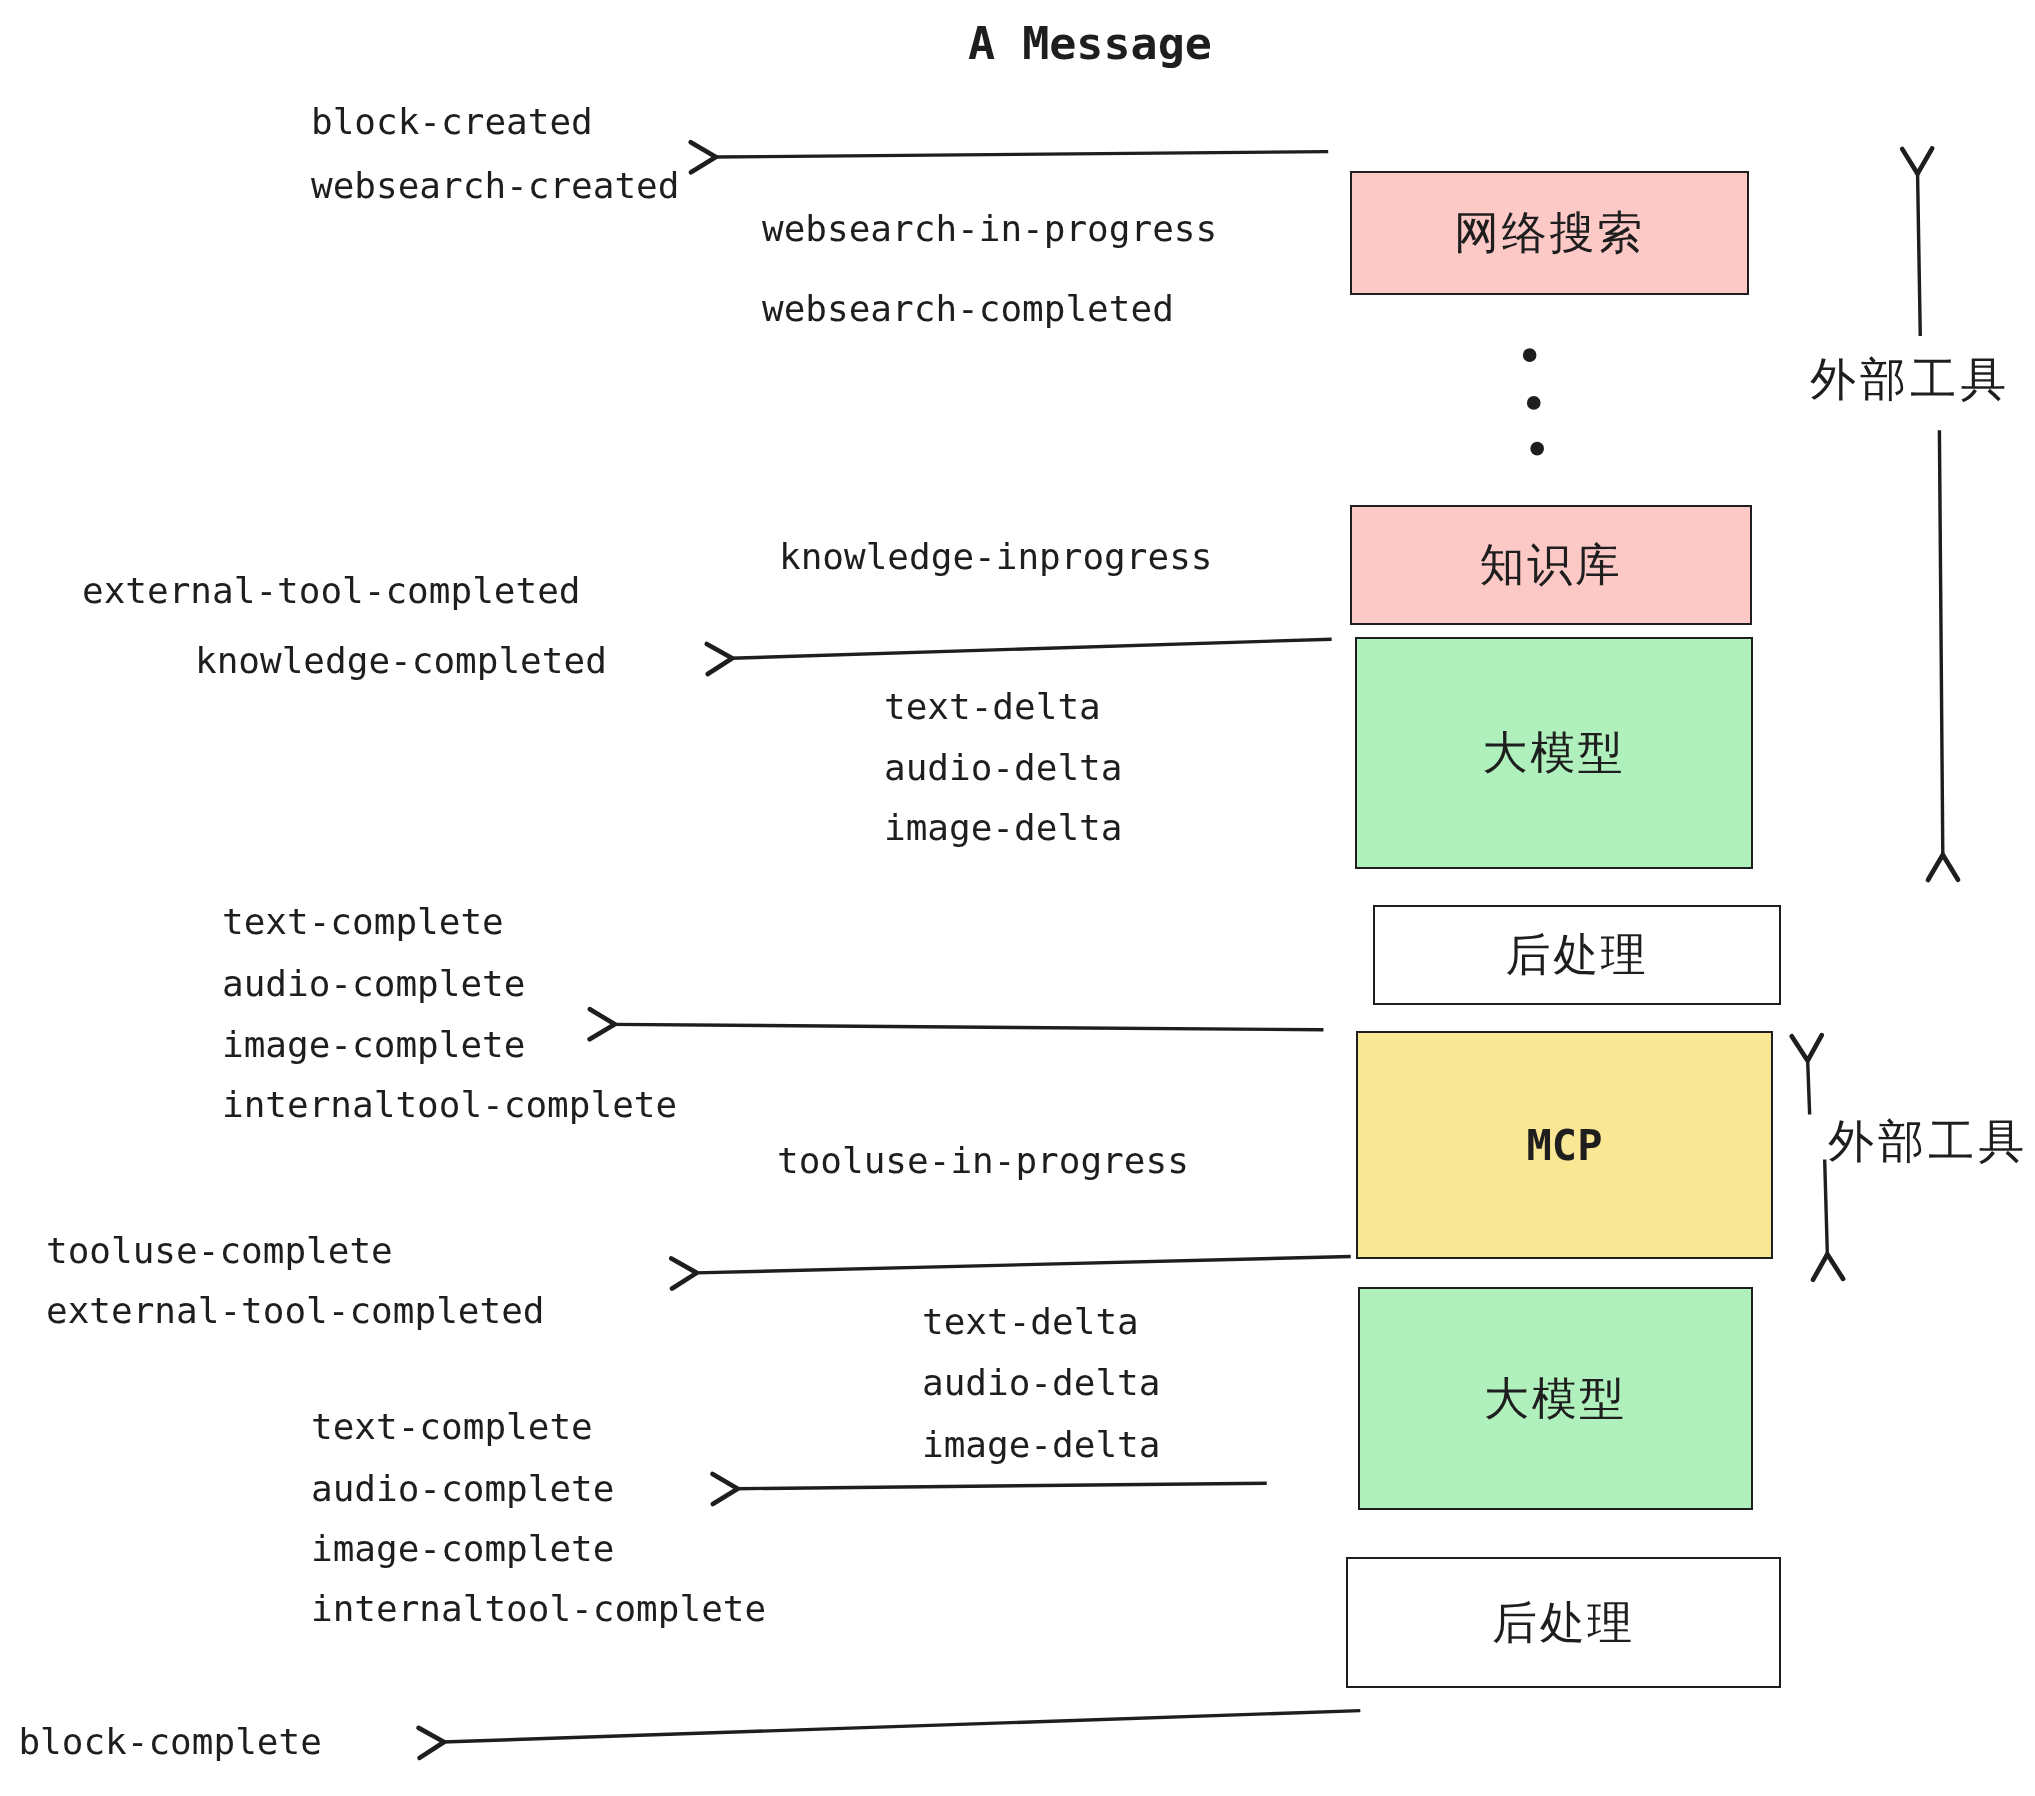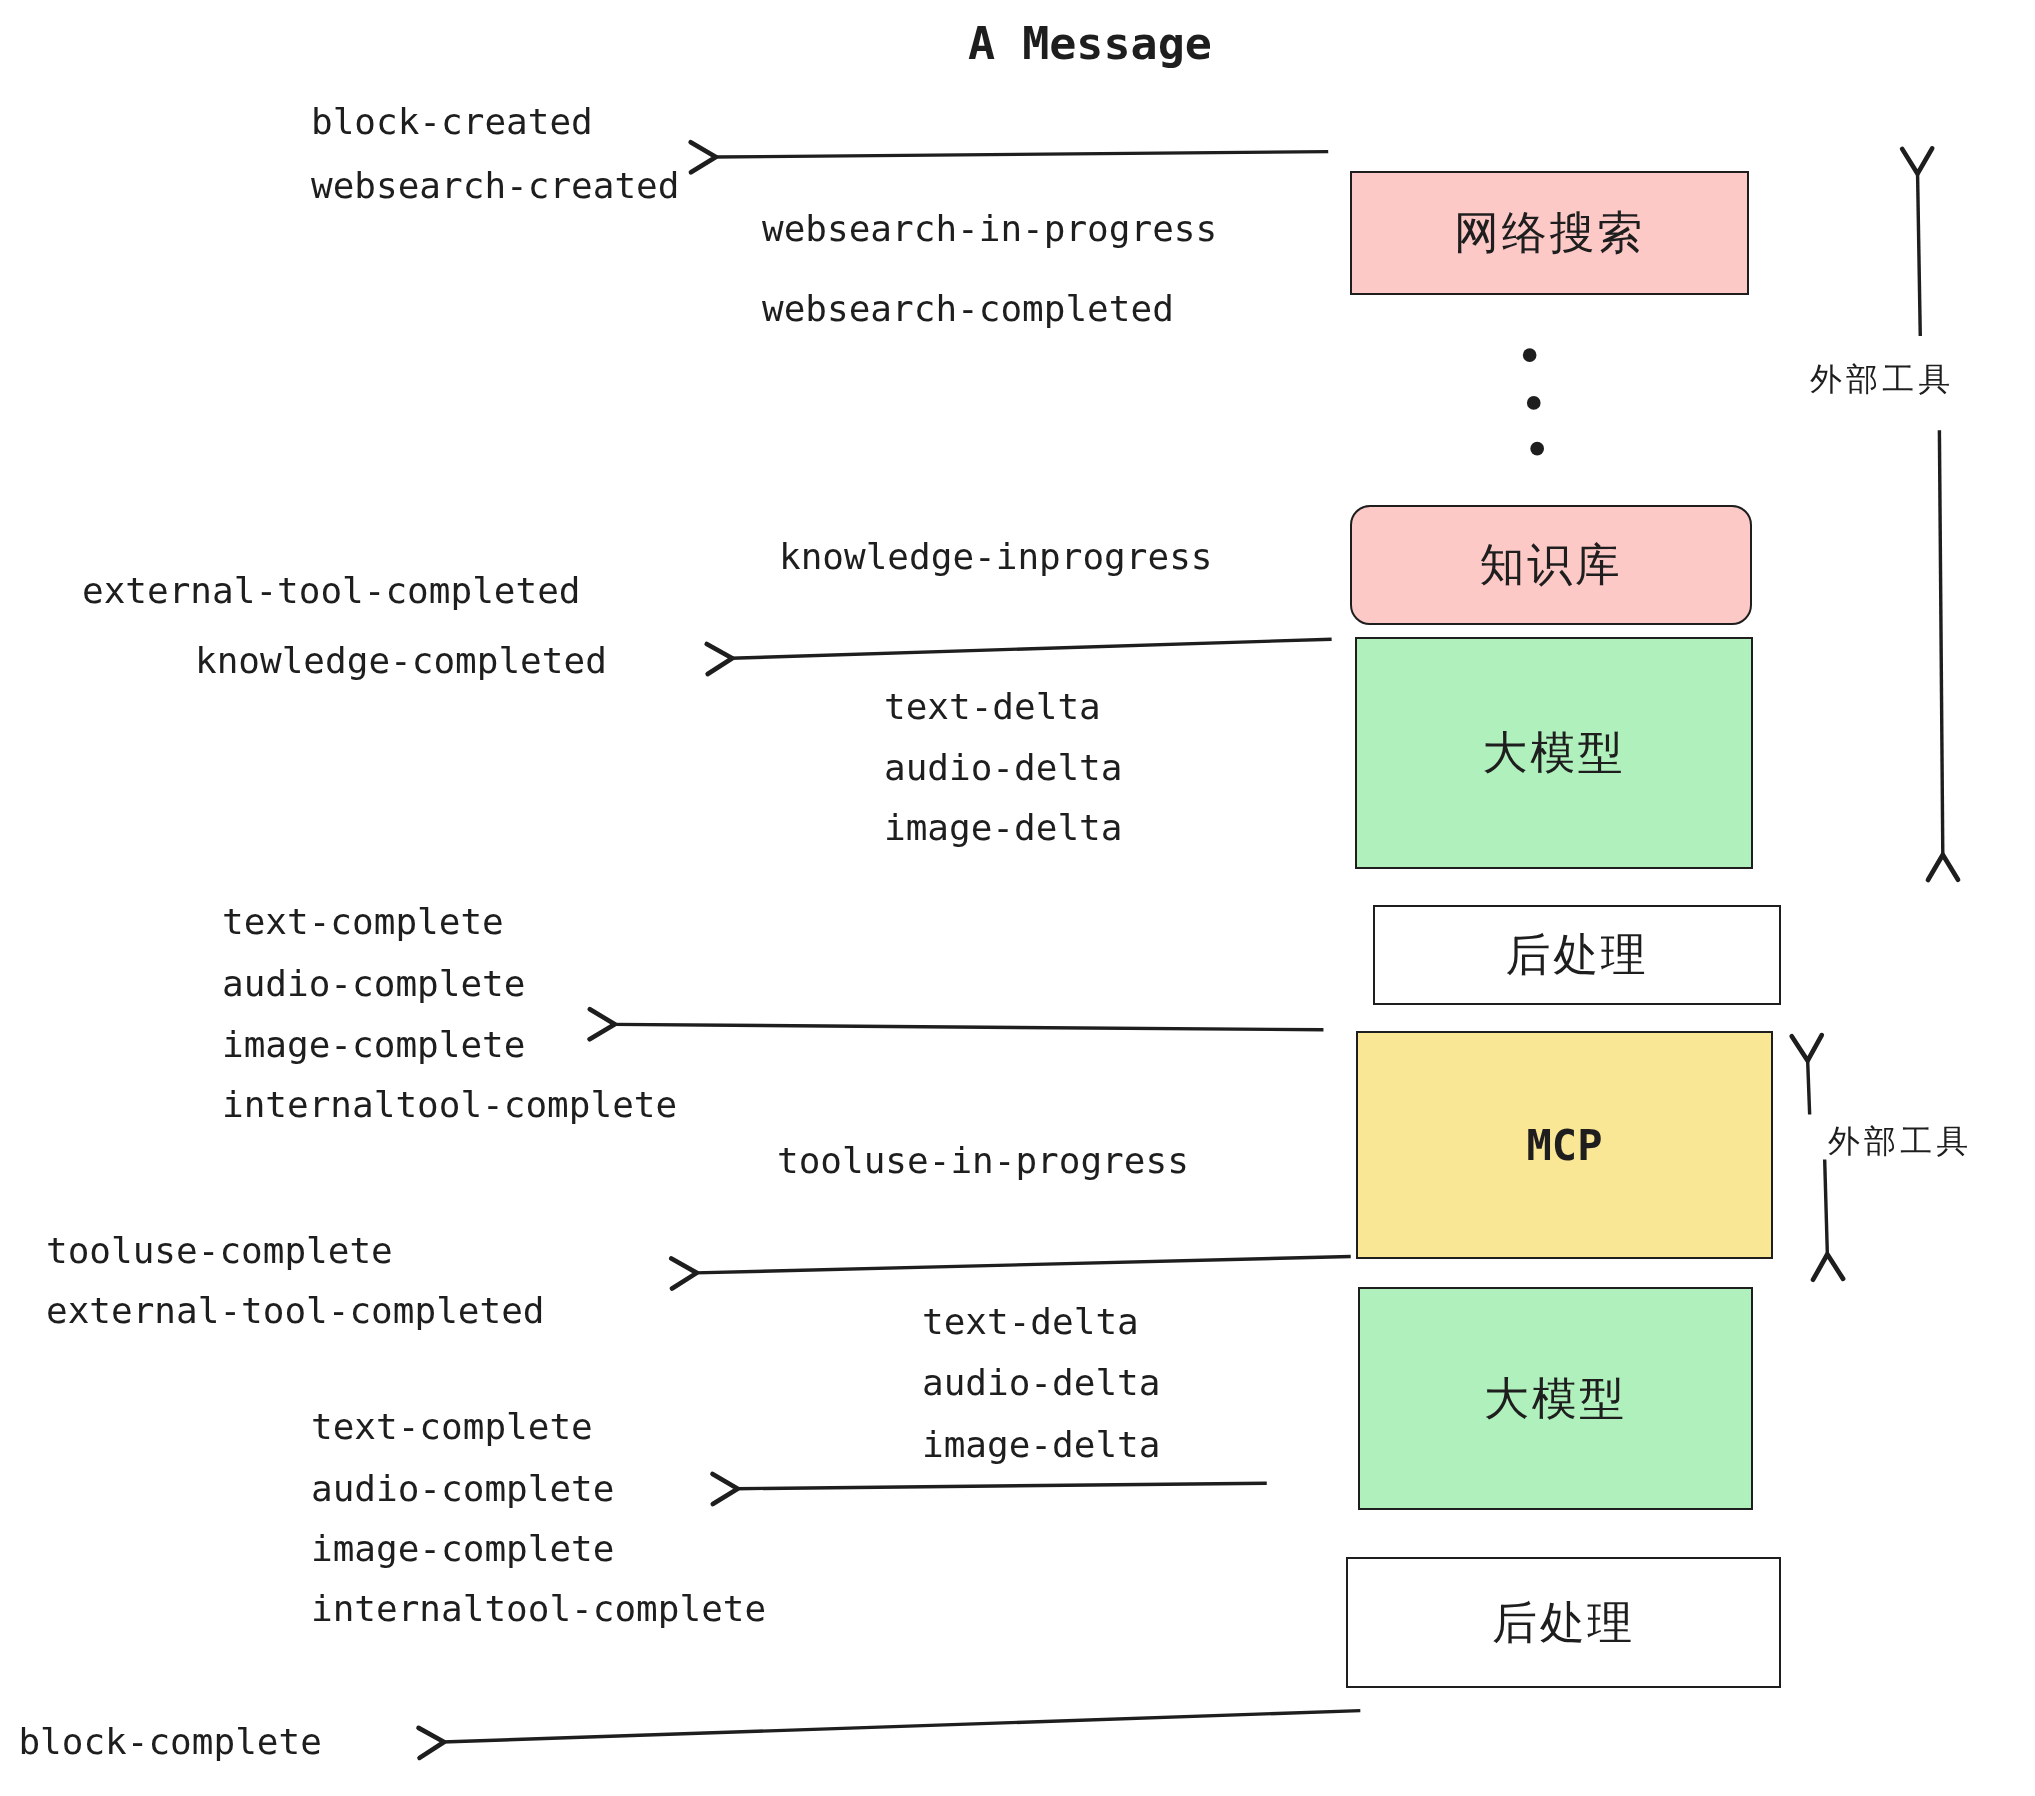--- a/index.html
+++ b/index.html
@@ -46,21 +46,21 @@
     letter-spacing:0;
     font-size:42px;
   }
   .pink{background:var(--pink,#fcc9c7);}
   .green{background:var(--green,#b0f0bc);}
   .yellow{background:var(--yellow,#fae795);}
   .white{background:var(--white,#ffffff);}
   .side{
     position:absolute;
     font-family:"Liberation Sans","DejaVu Sans",sans-serif;
-    font-size:32px;
+    font-size:46px;
     letter-spacing:4.1px;
     white-space:nowrap;
     transform:translateY(-50%);
     color:var(--ink,#1e1e1e);
   }
 </style>
 </head>
 <body>
 
 <div id="stage" style="--ink: #1e1e1e; --bg: #ffffff; --pink: #fcc9c7; --green: #b0f0bc; --yellow: #fae795; --white: #ffffff;">
@@ -114,21 +114,21 @@
   <div class="ev" style="left:922px;top:1445px;">image-delta</div>
   <div class="ev" style="left:311px;top:1427px;">text-complete</div>
   <div class="ev" style="left:311px;top:1489px;">audio-complete</div>
   <div class="ev" style="left:311px;top:1549px;">image-complete</div>
   <div class="ev" style="left:311px;top:1609px;">internaltool-complete</div>
   <div class="ev" style="left:18.4px;top:1742px;">block-complete</div>
 
   <div class="box pink" style="left:1350px;top:171px;width:399px;height:124px;">
     <span class="box-label">网络搜索</span>
   </div>
-  <div class="box pink" style="left:1350px;top:505px;width:402px;height:120px;border-radius:20px;">
+  <div class="box pink" style="left:1350px;top:505px;width:402px;height:120px;">
     <span class="box-label">知识库</span>
   </div>
   <div class="box green" style="left:1355px;top:637px;width:398px;height:232px;">
     <span class="box-label">大模型</span>
   </div>
   <div class="box white" style="left:1373px;top:905px;width:408px;height:100px;">
     <span class="box-label">后处理</span>
   </div>
   <div class="box yellow mono-label" style="left:1356px;top:1031px;width:417px;height:228px;">
     <span class="box-label">MCP</span>

